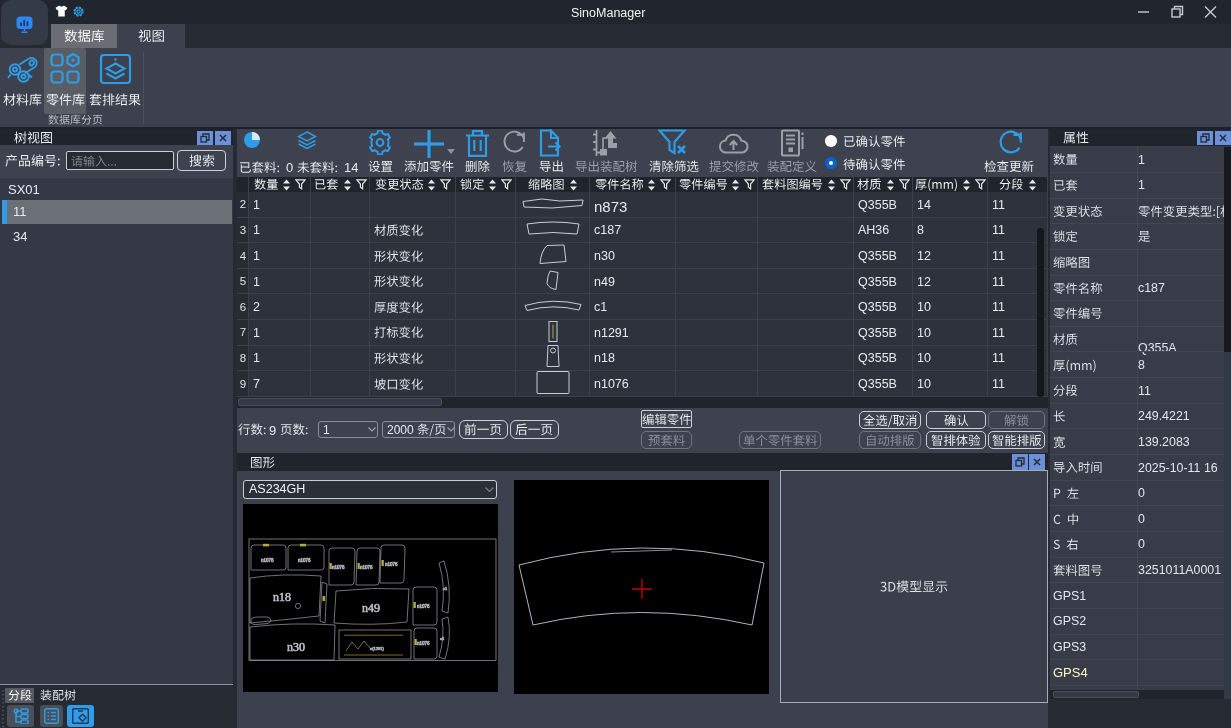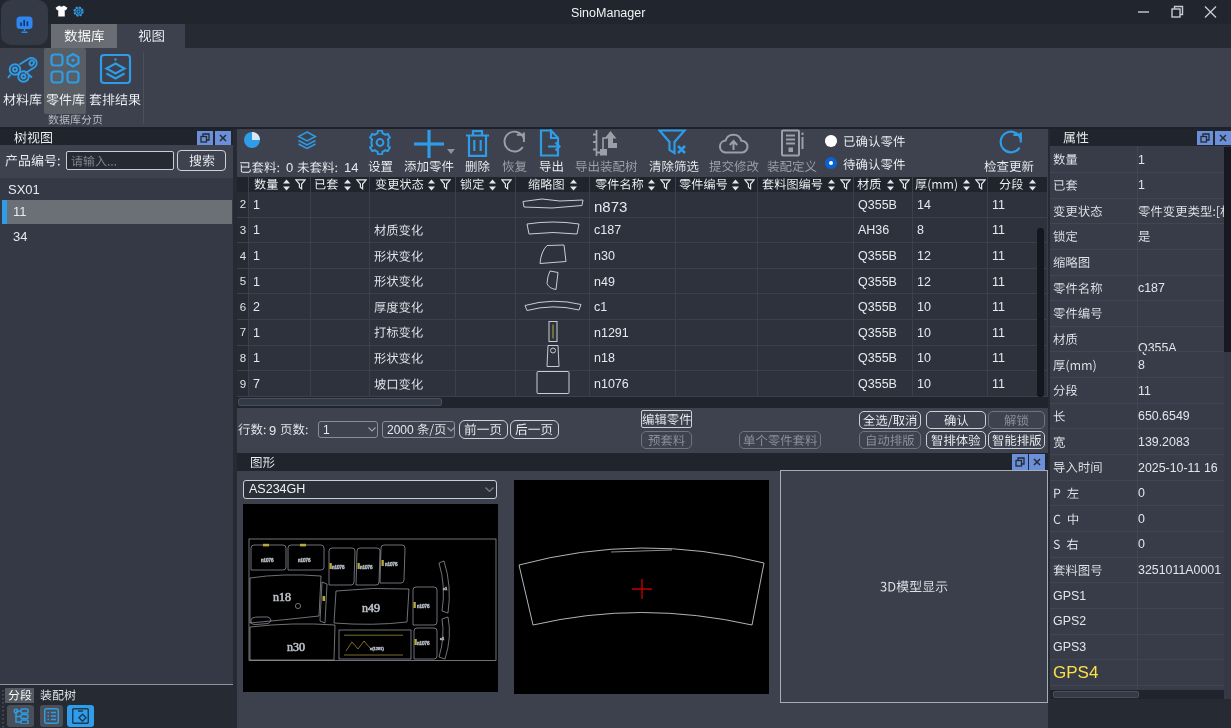--- a/index.html
+++ b/index.html
@@ -1297,21 +1297,21 @@
     </div>
     <div class="abs" style="left:0;top:256.7px;width:174px;height:1px;background:#414752"></div>
     <div class="abs row" style="left:3px;top:263.7px;height:13px">
       <svg class="zt" width="12.4" height="12.4" style="overflow:visible">
         <g fill="#e2e5ea" transform="translate(0,10.91) scale(0.01240,-0.01240)">
           <use href="#z957F"></use>
         </g>
       </svg>
     </div>
     <div class="abs row" style="left:88px;top:263.7px;height:13px;white-space:nowrap">
-      <span style="font-size:12.4px;color:#e2e5ea">650.6549</span>
+      <span style="font-size:12.4px;color:#e2e5ea">249.4221</span>
     </div>
     <div class="abs" style="left:0;top:282.4px;width:174px;height:1px;background:#414752"></div>
     <div class="abs row" style="left:3px;top:289.4px;height:13px">
       <svg class="zt" width="12.4" height="12.4" style="overflow:visible">
         <g fill="#e2e5ea" transform="translate(0,10.91) scale(0.01240,-0.01240)">
           <use href="#z5BBD"></use>
         </g>
       </svg>
     </div>
     <div class="abs row" style="left:88px;top:289.4px;height:13px;white-space:nowrap">
@@ -1388,21 +1388,21 @@
     <div class="abs" style="left:0;top:461.9px;width:174px;height:1px;background:#414752"></div>
     <div class="abs row" style="left:3px;top:468.9px;height:13px">
       <span style="font-size:12.4px;color:#e2e5ea">GPS2</span>
     </div>
     <div class="abs" style="left:0;top:487.5px;width:174px;height:1px;background:#414752"></div>
     <div class="abs row" style="left:3px;top:494.5px;height:13px">
       <span style="font-size:12.4px;color:#e2e5ea">GPS3</span>
     </div>
     <div class="abs" style="left:0;top:513.2px;width:174px;height:1px;background:#414752"></div>
     <div class="abs row" style="left:3px;top:520.2px;height:13px">
-      <span style="font-size:17px;color:#fde047">GPS4</span>
+      <span style="font-size:13px;color:#fef9c3">GPS4</span>
     </div>
     <div class="abs" style="left:0;top:538.8px;width:174px;height:1px;background:#414752"></div>
     <div class="abs" style="left:87px;top:0;width:1px;height:544px;background:#414752"></div>
   </div>
 <div class="abs" style="left:1050px;top:690px;width:174px;height:9px;background:#20242c"></div>
 <div class="abs" style="left:1053px;top:691px;width:86px;height:7px;background:#333945;border:1px solid #49505e;border-radius:2px"></div>
 <div class="abs" style="left:1224px;top:146px;width:7px;height:553px;background:#343a45"></div>
 <div class="abs" style="left:1224px;top:147px;width:7px;height:205px;background:#16191f"></div>
 
 </body></html>

